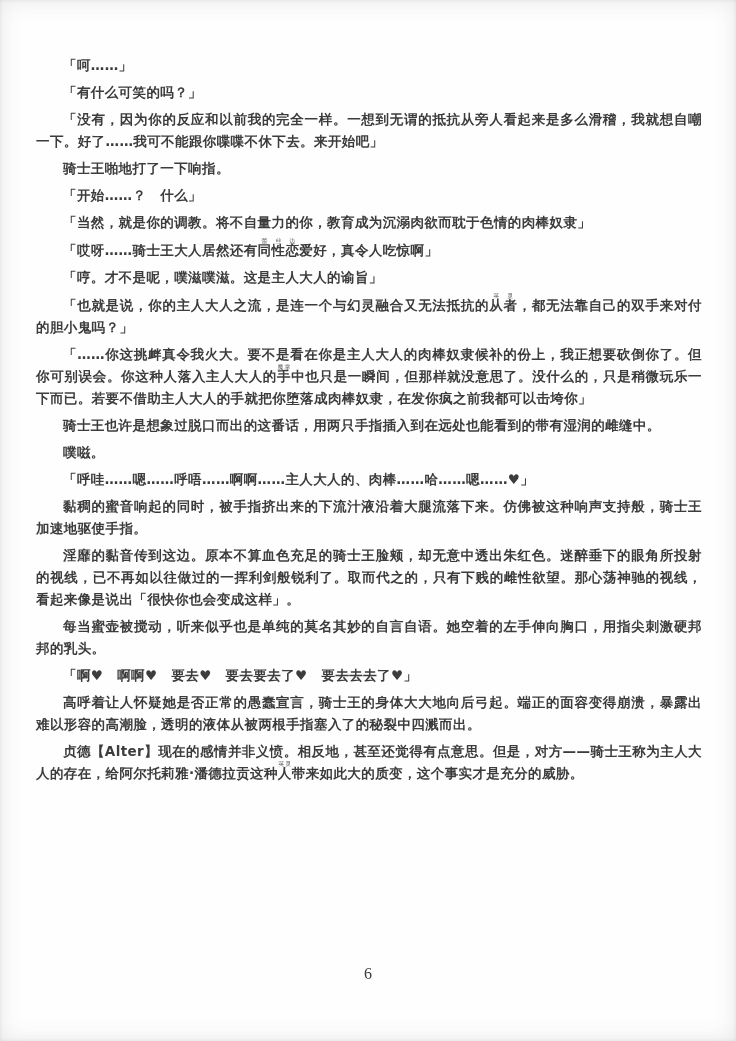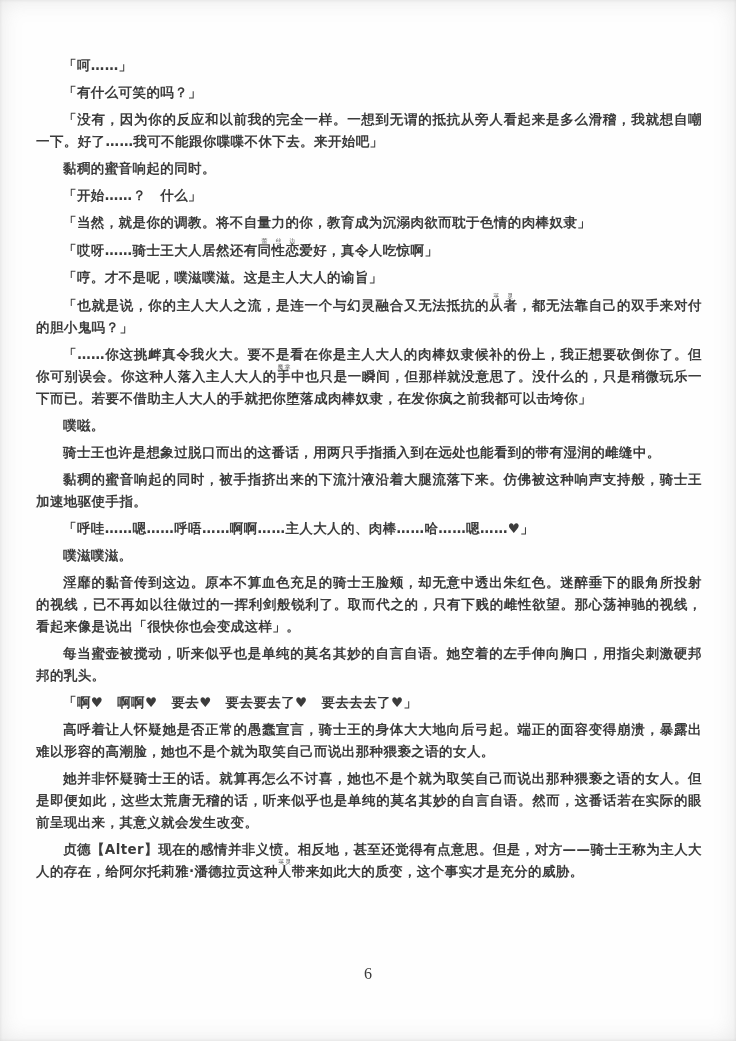--- a/index.html
+++ b/index.html
@@ -57,33 +57,31 @@
   }
 </style>
 </head>
 <body>
 
 <div class="page">
   <div class="body-text" id="paragraphs">
       <p>「呵……」</p>
       <p>「有什么可笑的吗？」</p>
       <p>「没有，因为你的反应和以前我的完全一样。一想到无谓的抵抗从旁人看起来是多么滑稽，我就想自嘲一下。好了……我可不能跟你喋喋不休下去。来开始吧」</p>
-      <p>黏稠的蜜音响起的同时。</p>
+      <p>骑士王啪地打了一下响指。</p>
       <p>「开始……？　什么」</p>
       <p>「当然，就是你的调教。将不自量力的你，教育成为沉溺肉欲而耽于色情的肉棒奴隶」</p>
       <p>「哎呀……骑士王大人居然还有<ruby>同性恋<rt>蕾丝边</rt></ruby>爱好，真令人吃惊啊」</p>
       <p>「哼。才不是呢，噗滋噗滋。这是主人大人的谕旨」</p>
       <p>「也就是说，你的主人大人之流，是连一个与幻灵融合又无法抵抗的<ruby>从者<rt>英灵</rt></ruby>，都无法靠自己的双手来对付的胆小鬼吗？」</p>
       <p>「……你这挑衅真令我火大。要不是看在你是主人大人的肉棒奴隶候补的份上，我正想要砍倒你了。但你可别误会。你这种人落入主人大人的<ruby>手<rt>魔掌</rt></ruby>中也只是一瞬间，但那样就没意思了。没什么的，只是稍微玩乐一下而已。若要不借助主人大人的手就把你堕落成肉棒奴隶，在发你疯之前我都可以击垮你」</p>
+      <p>骑士王也许是想象过脱口而出的这番话，用两只手指插入到在远处也能看到的带有湿润的雌缝中。</p>
       <p>噗嗞。</p>
-      <p>骑士王也许是想象过脱口而出的这番话，用两只手指插入到在远处也能看到的带有湿润的雌缝中。</p>
+      <p>「呼哇……嗯……呼唔……啊啊……主人大人的、肉棒……哈……嗯……♥」</p>
       <p>黏稠的蜜音响起的同时，被手指挤出来的下流汁液沿着大腿流落下来。仿佛被这种响声支持般，骑士王加速地驱使手指。</p>
-      <p>「呼哇……嗯……呼唔……啊啊……主人大人的、肉棒……哈……嗯……♥」</p>
-      <p>噗滋噗滋。</p>
       <p>淫靡的黏音传到这边。原本不算血色充足的骑士王脸颊，却无意中透出朱红色。迷醉垂下的眼角所投射的视线，已不再如以往做过的一挥利剑般锐利了。取而代之的，只有下贱的雌性欲望。那心荡神驰的视线，看起来像是说出「很快你也会变成这样」。</p>
       <p>每当蜜壶被搅动，听来似乎也是单纯的莫名其妙的自言自语。她空着的左手伸向胸口，用指尖刺激硬邦邦的乳头。</p>
       <p>「啊♥　啊啊♥　要去♥　要去要去了♥　要去去去了♥」</p>
-      <p>高呼着让人怀疑她是否正常的愚蠢宣言，骑士王的身体大大地向后弓起。端正的面容变得崩溃，暴露出难以形容的高潮脸，她也不是个就为取笑自己而说出那种猥亵之语的女人。</p>
-      <p>她并非怀疑骑士王的话。就算再怎么不讨喜，她也不是个就为取笑自己而说出那种猥亵之语的女人。但是即便如此，这些太荒唐无稽的话，听来似乎也是单纯的莫名其妙的自言自语。然而，这番话若在实际的眼前呈现出来，其意义就会发生改变。</p>
+      <p>高呼着让人怀疑她是否正常的愚蠢宣言，骑士王的身体大大地向后弓起。端正的面容变得崩溃，暴露出难以形容的高潮脸，透明的液体从被两根手指塞入了的秘裂中四溅而出。</p>
       <p>贞德【Alter】现在的感情并非义愤。相反地，甚至还觉得有点意思。但是，对方——骑士王称为主人大人的存在，给阿尔托莉雅·潘德拉贡这种<ruby>人<rt>英灵</rt></ruby>带来如此大的质变，这个事实才是充分的威胁。</p>
     </div>
   <div class="page-number">6</div>
 </div>
 
 </body></html>

